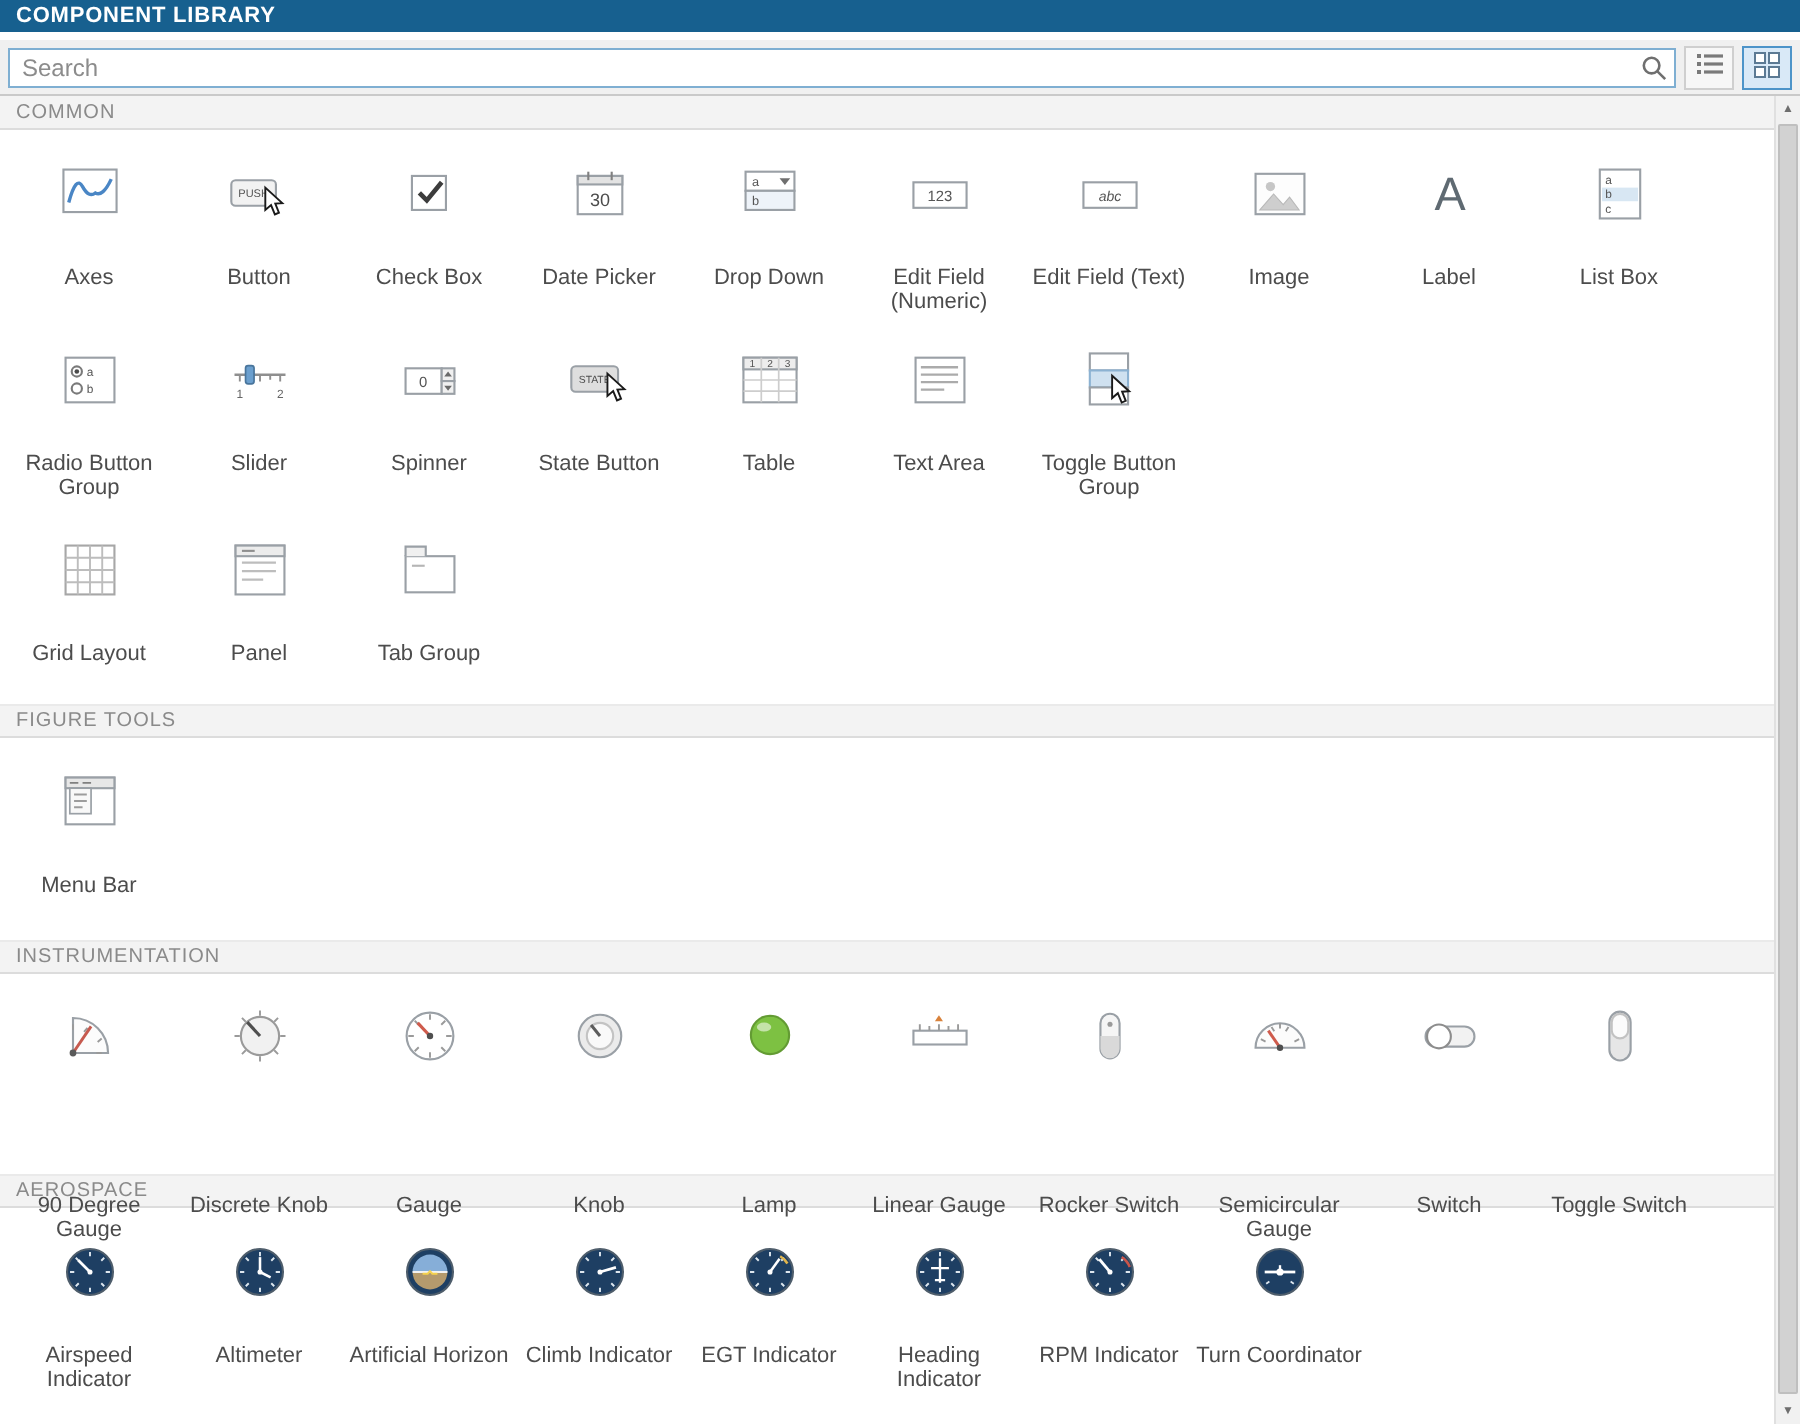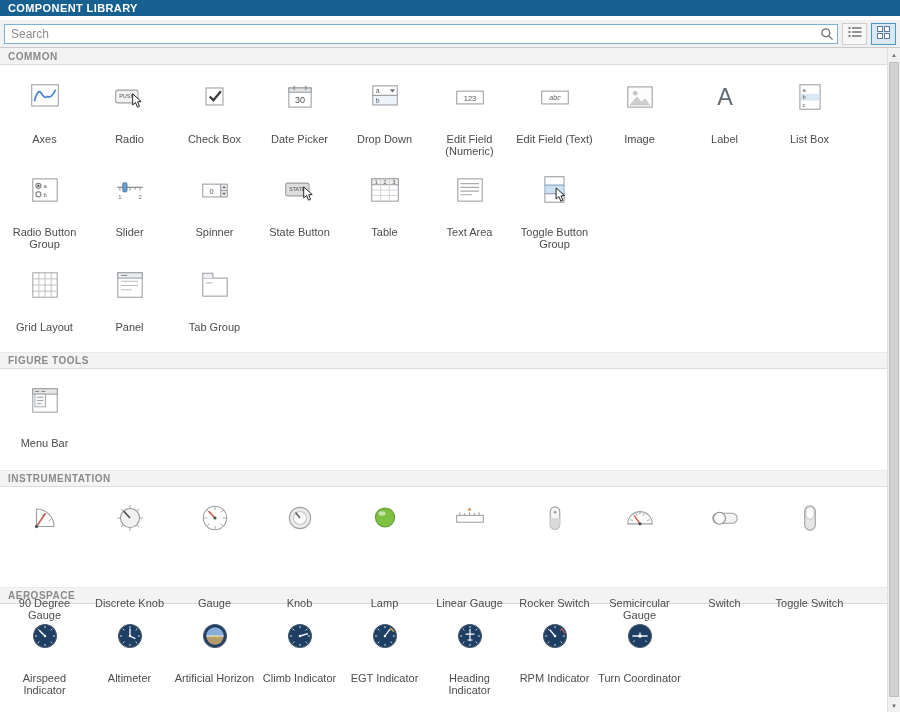--- a/index.html
+++ b/index.html
@@ -28,21 +28,21 @@
   .search-icon{position:absolute;right:4px;top:3px;width:14px;height:14px;cursor:pointer;display:block;}
   .view-btn{
     width:25px;height:22px;display:flex;align-items:center;justify-content:center;
     border:1px solid #cfcfcf;background:#f7f7f7;padding:0;cursor:pointer;box-sizing:border-box;
   }
   .view-btn.active{border:1px solid #4d94c9;background:#d9e9f7;}
   
   .content{position:absolute;top:48px;left:0;right:13px;bottom:0;overflow:hidden;background:#fff;}
   .section-header{
     height:17px;background:#f3f3f3;border-bottom:1px solid #dcdcdc;border-top:1px solid #eaeaea;
-    display:flex;align-items:center;padding-left:8px;cursor:pointer;box-sizing:border-box;font-weight:bold;
+    display:flex;align-items:center;padding-left:8px;cursor:pointer;box-sizing:border-box;
   }
   .content .section:first-child .section-header{border-top:none;}
   .section-header span{font-size:10px;color:#8a8a8a;letter-spacing:.5px;}
   .section-items{display:flex;flex-wrap:wrap;align-content:flex-start;padding:2px 0 0 2px;}
   .item{
     width:85px;height:93px;display:flex;flex-direction:column;align-items:center;
     padding-top:12px;box-sizing:border-box;cursor:pointer;
   }
   .section:nth-of-type(2) .item{height:97px;}
   .section:nth-of-type(3) .item{height:99px;}
@@ -126,21 +126,21 @@
           <div class="item-label">Axes</div>
         </div>
         <div class="item">
           <div class="item-icon">
             <svg width="34" height="34" viewBox="0 0 32 32">
               <rect x="2.5" y="9.5" width="21" height="12" rx="2" fill="#f2f2f2" stroke="#9aa0a6"></rect>
               <text x="13" y="17.4" font-size="5.2" text-anchor="middle" fill="#555">PUSH</text>
               <path transform="translate(18.5,13)" d="M0 0 L0 10.5 L2.7 8.2 L4.5 12.6 L6.4 11.8 L4.7 7.5 L8 7.3 Z" fill="#fff" stroke="#1a1a1a" stroke-width="0.9"></path>
             </svg>
           </div>
-          <div class="item-label">Radio</div>
+          <div class="item-label">Button</div>
         </div>
         <div class="item">
           <div class="item-icon">
             <svg width="34" height="34" viewBox="0 0 32 32">
               <rect x="7.5" y="7.5" width="16" height="16" fill="#fff" stroke="#9aa0a6"></rect>
               <path d="M11 15.5 L14.5 19 L21.5 10.5" fill="none" stroke="#3c3c3c" stroke-width="2.2"></path>
             </svg>
           </div>
           <div class="item-label">Check Box</div>
         </div>

